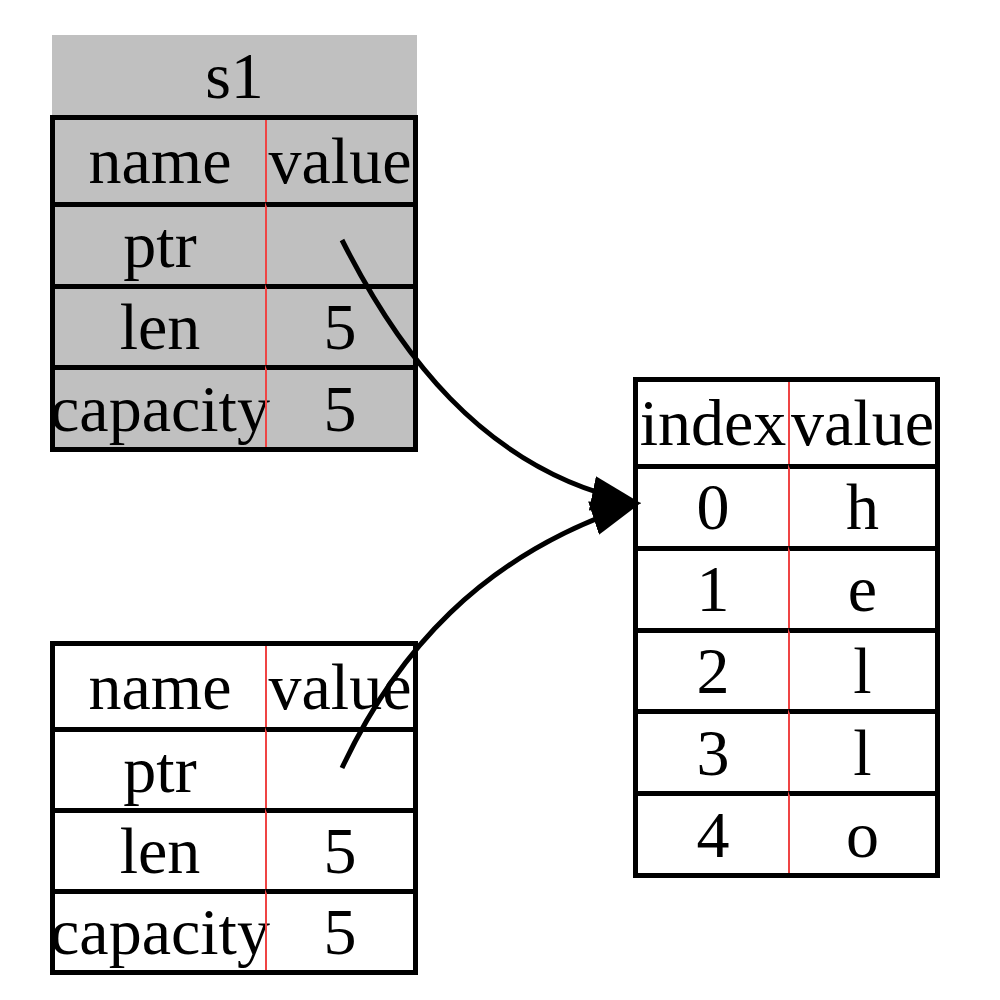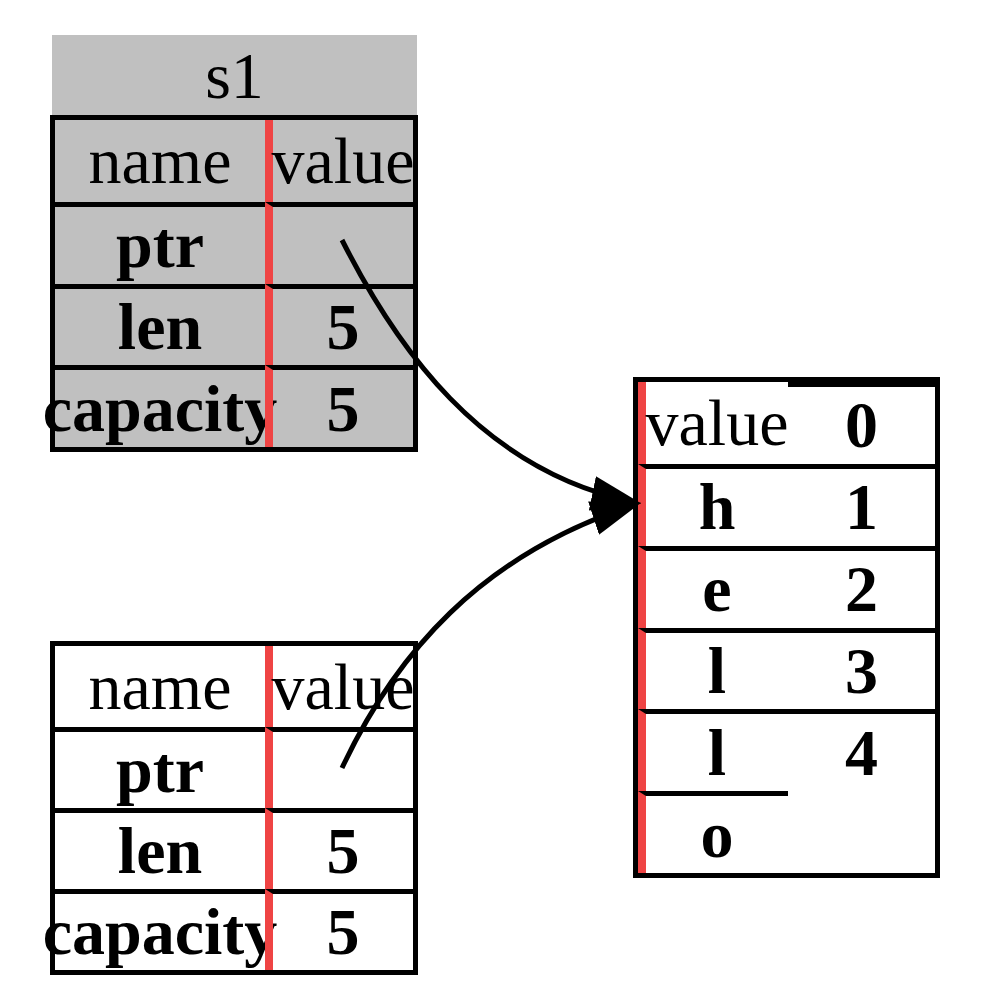--- a/index.html
+++ b/index.html
@@ -27,22 +27,22 @@
   .tbl.cols-struct { grid-template-columns: 210px 1fr; }
   .tbl.cols-heap   { grid-template-columns: 150px 1fr; }
 
   .cell {
     display: flex; align-items: center; justify-content: center;
     font-size: 66px; line-height: 1; color: #000000;
     white-space: nowrap;
     overflow: visible;
     min-width: 0;
   }
-  .cell.col2 { border-left: 8px solid #ef4444; }
-  .cell.rowline { border-top: 5px solid #000; font-weight: bold; }
+  .cell.col2 { border-left: 2px solid #ef4444; }
+  .cell.rowline { border-top: 5px solid #000; }
 
   svg.overlay {
     position: absolute; left: 0; top: 0;
     width: 1000px; height: 1000px;
     pointer-events: none;
   }
 </style>
 </head>
 <body style="background: rgb(255, 255, 255);">
 
@@ -69,20 +69,21 @@
     <div class="cell col2">value</div>
     <div class="cell rowline">ptr</div>
     <div class="cell col2 rowline"></div>
     <div class="cell rowline">len</div>
     <div class="cell col2 rowline">5</div>
     <div class="cell rowline">capacity</div>
     <div class="cell col2 rowline">5</div>
   </div>
 
   <div class="tbl cols-heap" style="left: 633px; top: 377px; width: 307px; height: 501px; grid-template-rows: repeat(6, 1fr); background: rgb(255, 255, 255);">
+    <div class="cell">index</div>
     <div class="cell col2">value</div>
     <div class="cell rowline">0</div>
     <div class="cell col2 rowline">h</div>
     <div class="cell rowline">1</div>
     <div class="cell col2 rowline">e</div>
     <div class="cell rowline">2</div>
     <div class="cell col2 rowline">l</div>
     <div class="cell rowline">3</div>
     <div class="cell col2 rowline">l</div>
     <div class="cell rowline">4</div>

